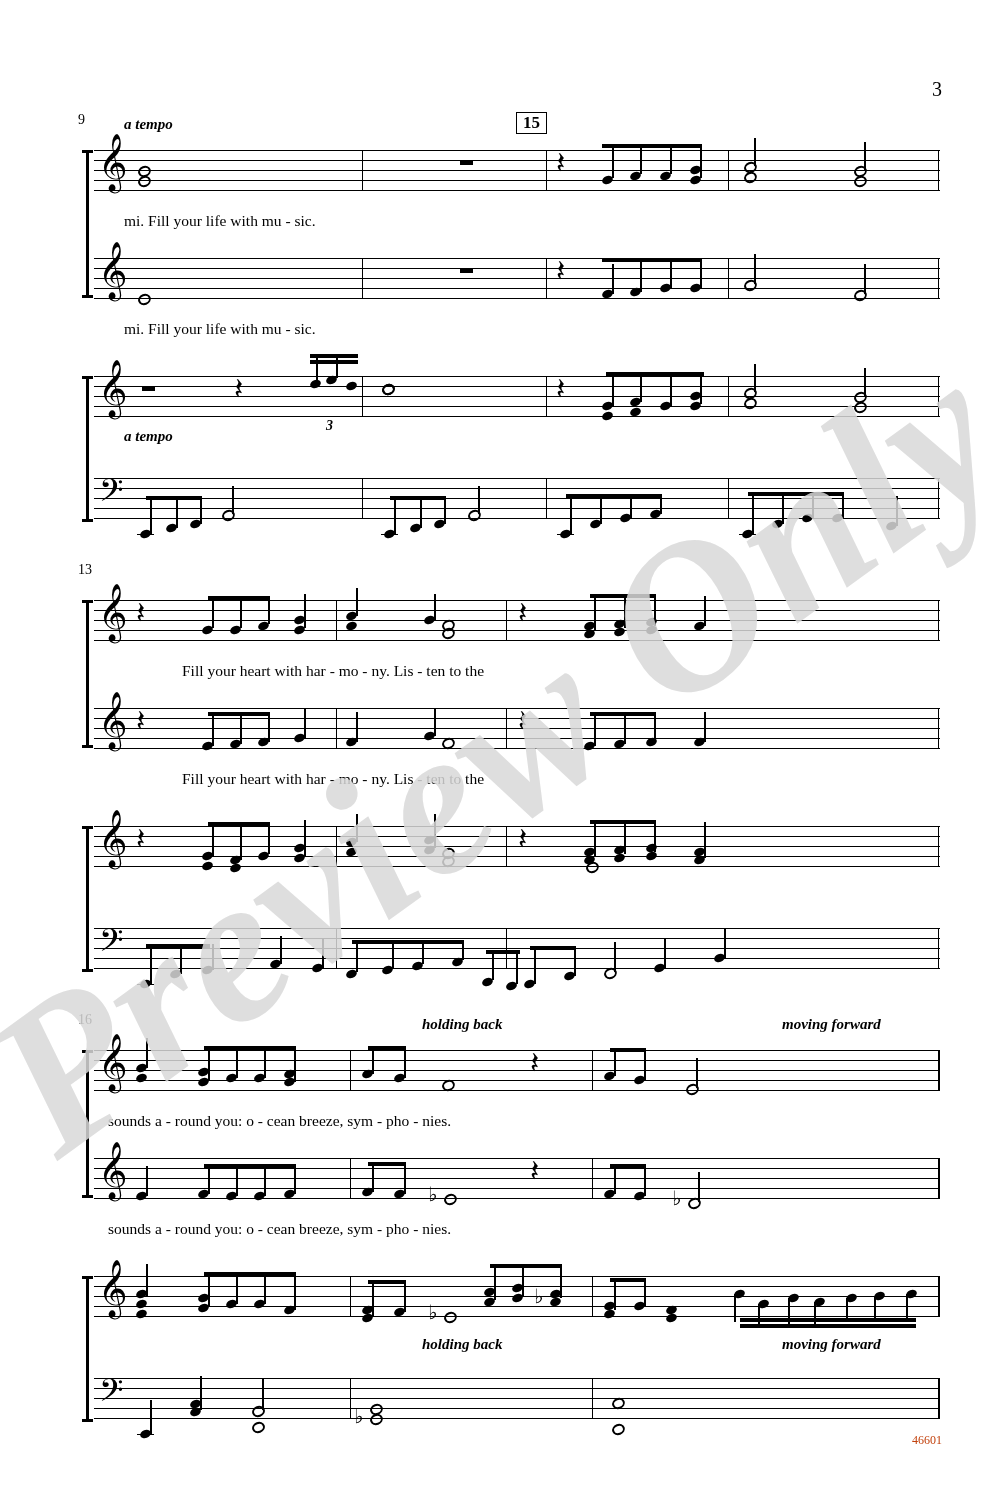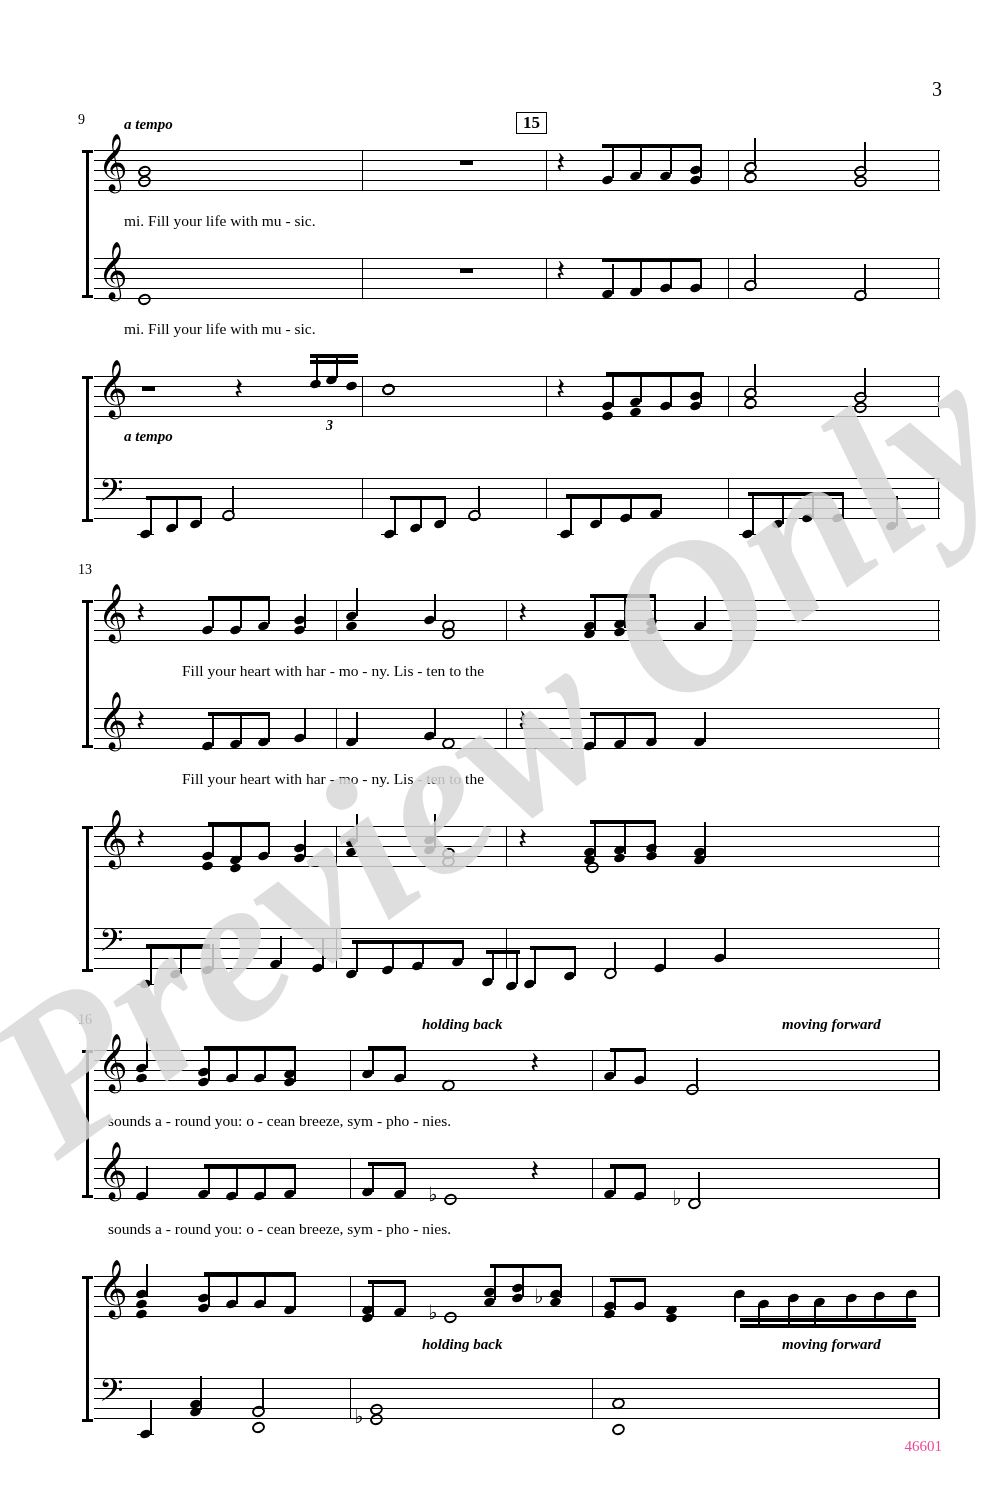--- a/index.html
+++ b/index.html
@@ -41,23 +41,23 @@
     position: absolute;
     right: 48px;
     top: 78px;
     font-size: 20px;
     color: #000;
     z-index: 6;
   }
   .plate-number {
     position: absolute;
     right: 48px;
-    bottom: 57px;
-    font-size: 15px;
-    color: #ec4899;
+    bottom: 64px;
+    font-size: 12px;
+    color: #c2410c;
     z-index: 6;
   }
 
   
   .system {
     position: absolute;
     left: 72px;
     width: 868px;
     z-index: 3;
   }

